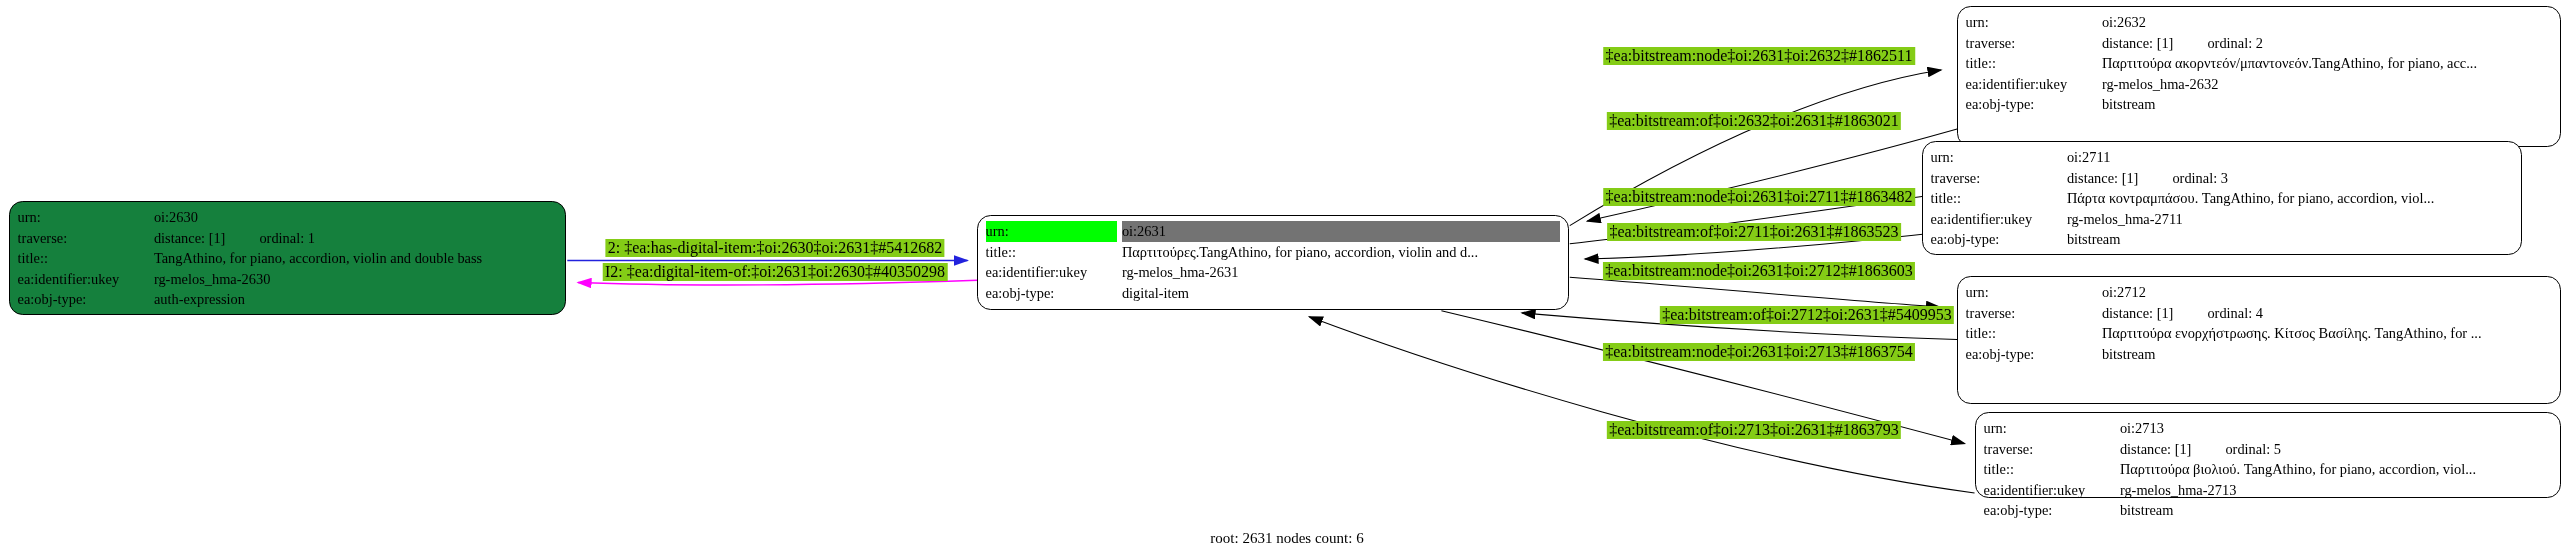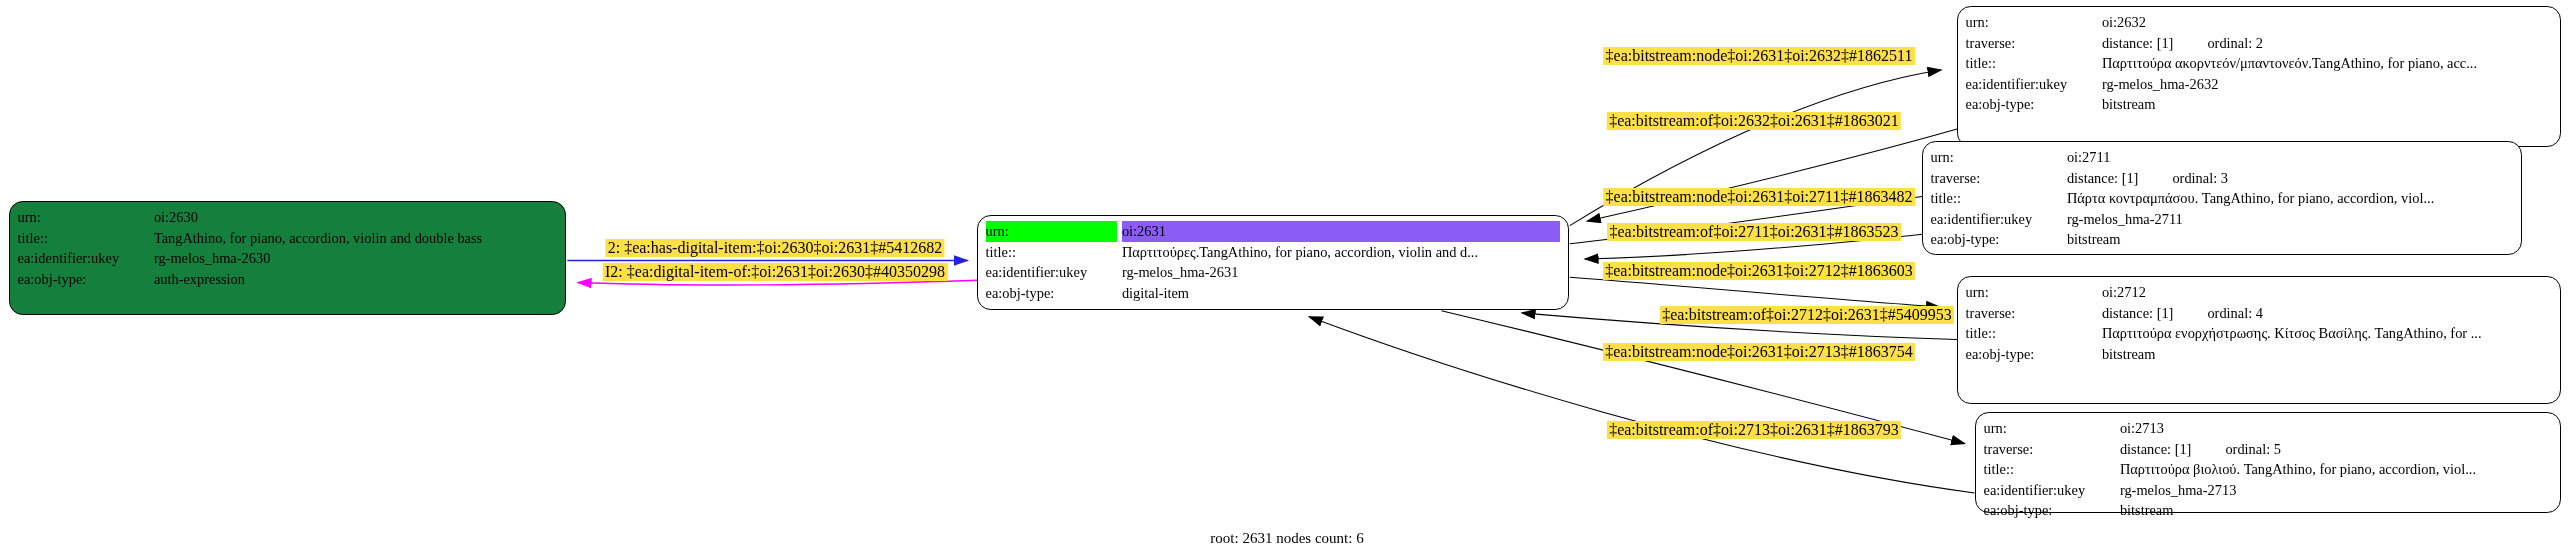--- a/index.html
+++ b/index.html
@@ -8,23 +8,23 @@
   .edge-layer{position:absolute;left:0;top:0;z-index:1;}
   .node{position:absolute;z-index:3;background:#ffffff;border:1.1px solid #000;
         border-radius:13.7px;padding:5.3px 7.6px;box-sizing:border-box;
         font-size:14.4px;line-height:20.4px;}
   .node.expr{background:#15803d;}
   .row{white-space:nowrap;overflow:hidden;}
   .k{display:inline-block;width:131px;margin-right:5.3px;vertical-align:top;}
   .v{vertical-align:top;}
   .v2{margin-left:34px;}
   .node.root .row.hl .k{background:#00ff00;}
-  .node.root .row.hl .v{background:#8b5cf6;display:inline-block;width:calc(100% - 137px);}
+  .node.root .row.hl .v{background:#737373;display:inline-block;width:calc(100% - 137px);}
   .elabel{position:absolute;z-index:2;transform:translate(-50%,-50%);
-          font-size:16px;white-space:nowrap;background:#fde047;padding:0 2.3px;}
+          font-size:16px;white-space:nowrap;background:#84cc16;padding:0 2.3px;}
   .caption{position:absolute;z-index:2;transform:translate(-50%,-50%);
            font-size:15px;white-space:nowrap;}
 </style>
 </head>
 <body>
 
 <div class="canvas">
 
   <svg class="edge-layer" width="2576" height="556" viewBox="0 0 3392 732">
     <defs>
@@ -45,20 +45,21 @@
     <path d="M 2067,321 C 2240,301 2420,273 2557,255" stroke="#000" stroke-width="1.4" fill="none" marker-end="url(#ah-black)"></path>
     <path d="M 2580,303 C 2420,321 2240,337 2087,341" stroke="#000" stroke-width="1.4" fill="none" marker-end="url(#ah-black)"></path>
     <path d="M 2067,365 C 2250,379 2430,396 2554,404" stroke="#000" stroke-width="1.4" fill="none" marker-end="url(#ah-black)"></path>
     <path d="M 2577,447 C 2390,441 2190,428 2004,412" stroke="#000" stroke-width="1.4" fill="none" marker-end="url(#ah-black)"></path>
     <path d="M 1898,409 C 2120,462 2400,534 2587,584" stroke="#000" stroke-width="1.4" fill="none" marker-end="url(#ah-black)"></path>
     <path d="M 2600,649 C 2280,606 1905,485 1724,417" stroke="#000" stroke-width="1.4" fill="none" marker-end="url(#ah-black)"></path>
   </svg>
 
   <div class="node expr" style="left:9px;top:201px;width:557px;height:114px;">
     <div class="row"><span class="k">urn:</span><span class="v">oi:2630</span></div>
+    <div class="row"><span class="k">traverse:</span><span class="v">distance: [1]</span><span class="v v2">ordinal: 1</span></div>
     <div class="row"><span class="k">title::</span><span class="v">TangAthino, for piano, accordion, violin and double bass</span></div>
     <div class="row"><span class="k">ea:identifier:ukey</span><span class="v">rg-melos_hma-2630</span></div>
     <div class="row"><span class="k">ea:obj-type:</span><span class="v">auth-expression</span></div>
   </div>
 
   <div class="node root" style="left:977px;top:215px;width:592px;height:95px;">
     <div class="row hl"><span class="k">urn:</span><span class="v">oi:2631</span></div>
     <div class="row"><span class="k">title::</span><span class="v">Παρτιτούρες.TangAthino, for piano, accordion, violin and d...</span></div>
     <div class="row"><span class="k">ea:identifier:ukey</span><span class="v">rg-melos_hma-2631</span></div>
     <div class="row"><span class="k">ea:obj-type:</span><span class="v">digital-item</span></div>
@@ -80,21 +81,21 @@
     <div class="row"><span class="k">ea:obj-type:</span><span class="v">bitstream</span></div>
   </div>
 
   <div class="node" style="left:1957px;top:276px;width:604px;height:128px;">
     <div class="row"><span class="k">urn:</span><span class="v">oi:2712</span></div>
     <div class="row"><span class="k">traverse:</span><span class="v">distance: [1]</span><span class="v v2">ordinal: 4</span></div>
     <div class="row"><span class="k">title::</span><span class="v">Παρτιτούρα ενορχήστρωσης. Κίτσος Βασίλης. TangAthino, for ...</span></div>
     <div class="row"><span class="k">ea:obj-type:</span><span class="v">bitstream</span></div>
   </div>
 
-  <div class="node" style="left:1975px;top:412px;width:586px;height:101px;">
+  <div class="node" style="left:1975px;top:412px;width:586px;height:86px;">
     <div class="row"><span class="k">urn:</span><span class="v">oi:2713</span></div>
     <div class="row"><span class="k">traverse:</span><span class="v">distance: [1]</span><span class="v v2">ordinal: 5</span></div>
     <div class="row"><span class="k">title::</span><span class="v">Παρτιτούρα βιολιού. TangAthino, for piano, accordion, viol...</span></div>
     <div class="row"><span class="k">ea:identifier:ukey</span><span class="v">rg-melos_hma-2713</span></div>
     <div class="row"><span class="k">ea:obj-type:</span><span class="v">bitstream</span></div>
   </div>
 
   <span class="elabel" style="left:775px;top:248px;">2: ‡ea:has-digital-item:‡oi:2630‡oi:2631‡#5412682</span>
   <span class="elabel" style="left:775px;top:272px;">I2: ‡ea:digital-item-of:‡oi:2631‡oi:2630‡#40350298</span>
   <span class="elabel" style="left:1759px;top:56px;">‡ea:bitstream:node‡oi:2631‡oi:2632‡#1862511</span>

